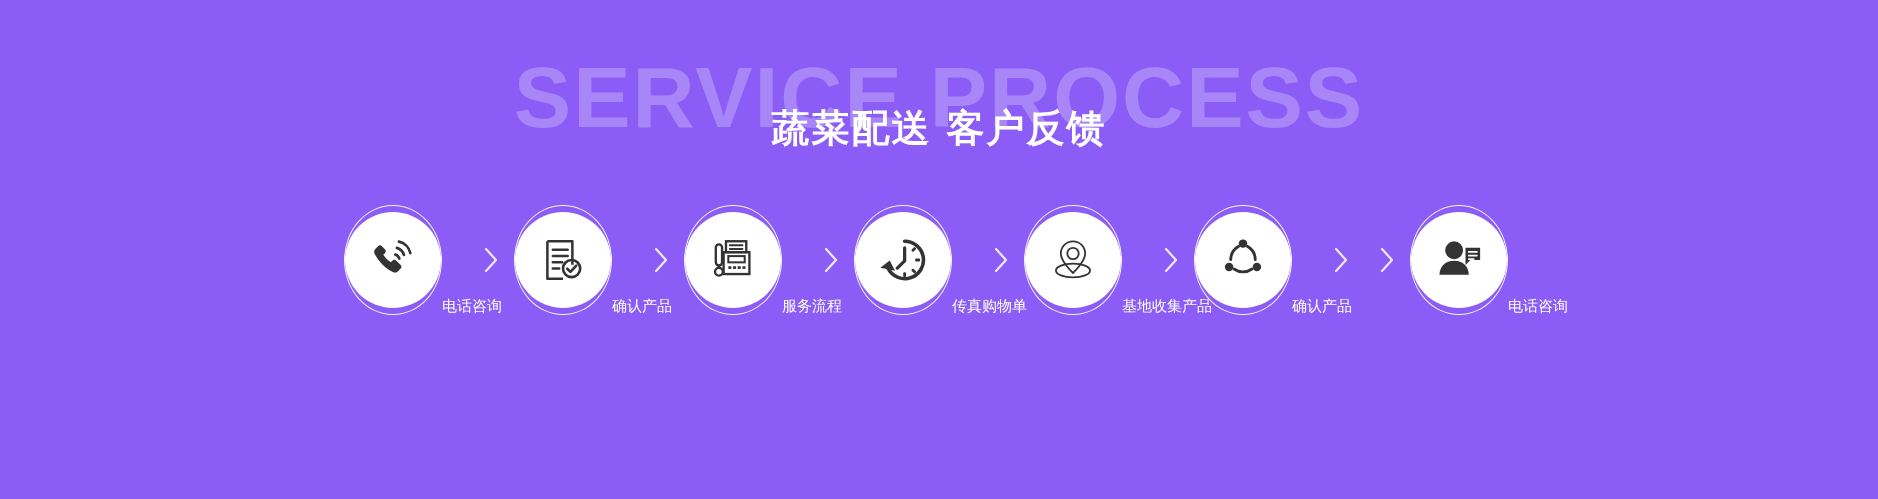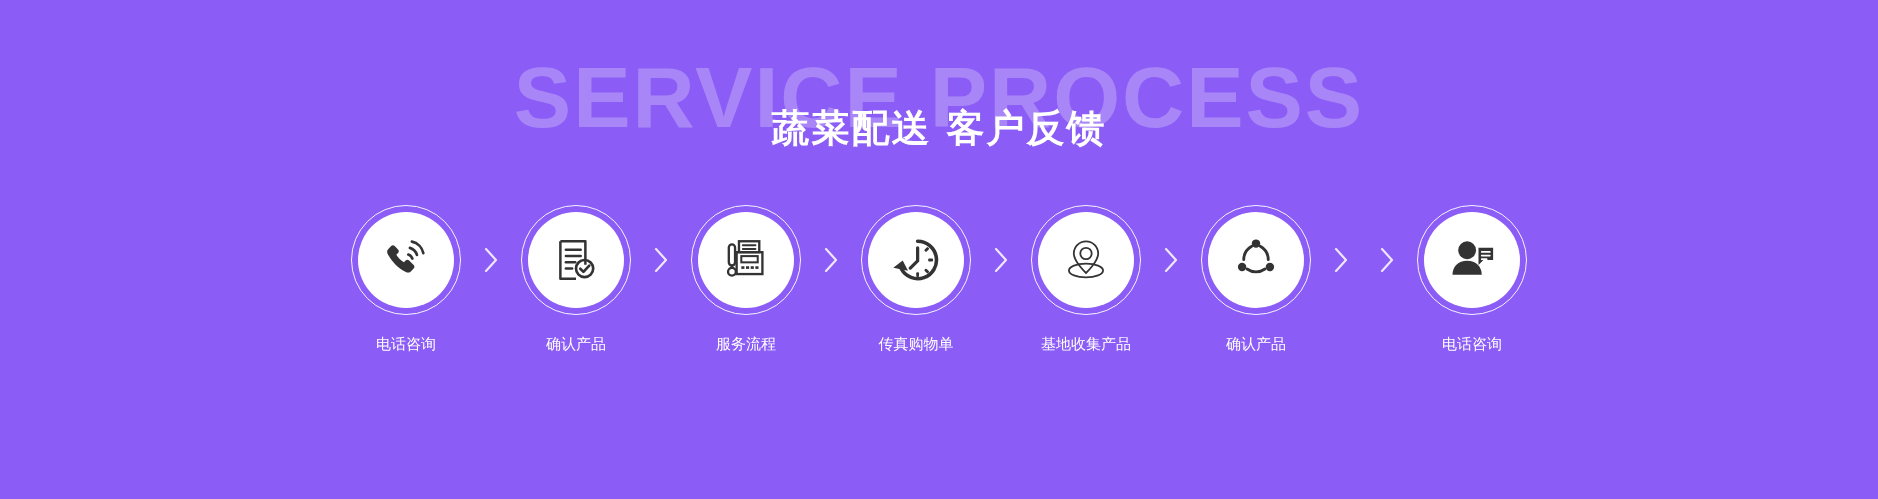--- a/index.html
+++ b/index.html
@@ -62,22 +62,22 @@
     left: 0;
     top: 205px;
     width: 1878px;
     display: flex;
     align-items: flex-start;
     justify-content: center;
   }
   .step {
     width: 124px;
     display: flex;
-    flex-direction: column;
-    align-items: center;
+    flex-direction: row;
+    align-items: flex-end;
   }
   .circle-outer {
     width: 110px;
     height: 110px;
     border-radius: 50%;
     border: 1.6px solid rgba(255,255,255,0.92);
     box-sizing: border-box;
     display: flex;
     align-items: center;
     justify-content: center;

